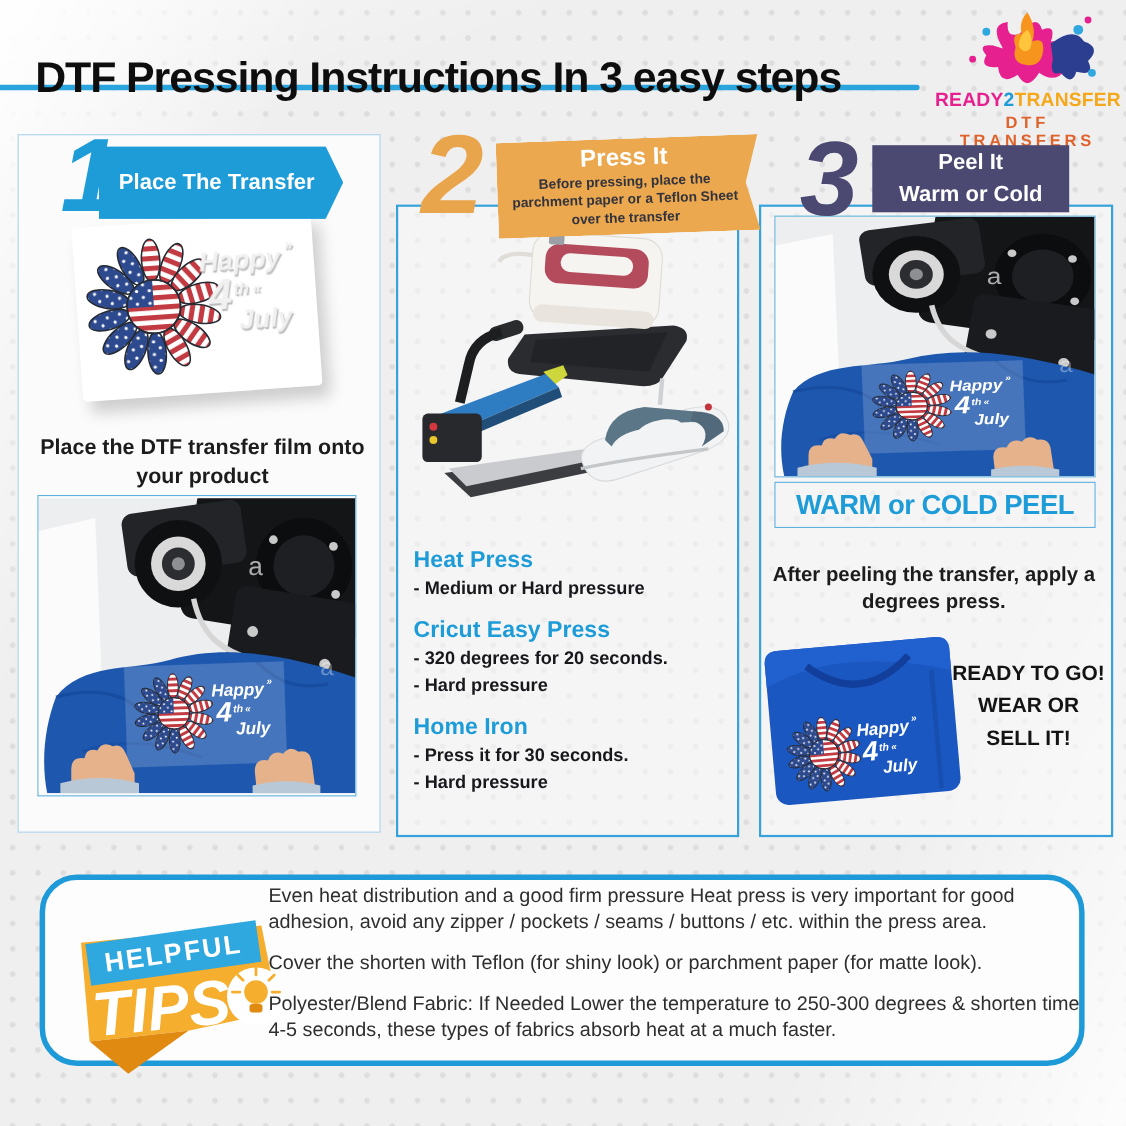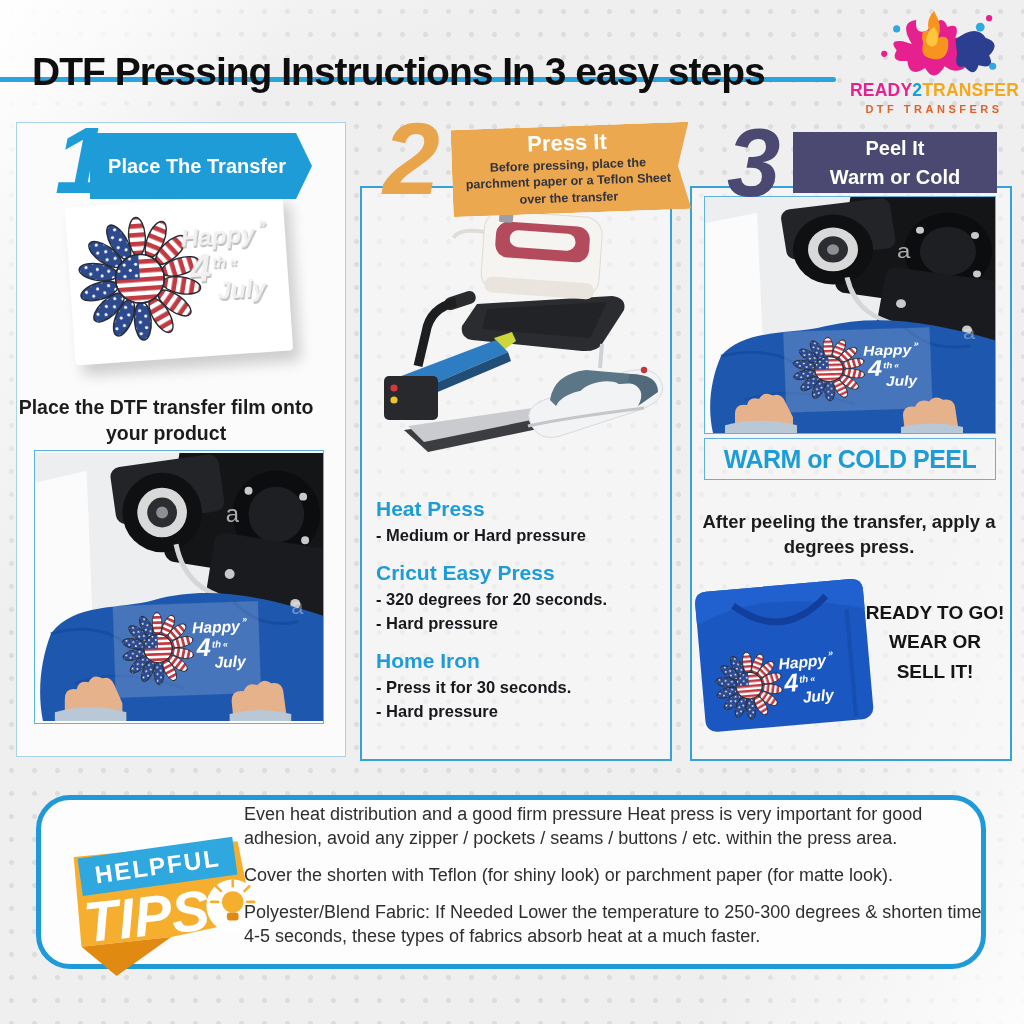--- a/index.html
+++ b/index.html
@@ -26,21 +26,21 @@
     left:32px;top:24px;z-index:3;font-size:39px;font-weight:800;
     letter-spacing:-1px;color:#0e0e0e;white-space:nowrap;
   }
   .title-underline{left:0;top:77px;width:836px;height:5px;background:#2aa4dc;border-radius:0 3px 3px 0;z-index:2;}
   .logo{left:850px;top:4px;width:168px;z-index:3;text-align:center;}
   .logo svg{display:block;margin:0 auto;}
   .logo-line{font-size:17.5px;font-weight:800;letter-spacing:.2px;margin-top:-4px;white-space:nowrap;}
   .logo-ready{color:#e6218f;}
   .logo-two{color:#1e9cd8;}
   .logo-transfer{color:#f5a81c;}
-  .logo-sub{font-size:11px;font-weight:700;letter-spacing:3.5px;color:#e0622b;margin-top:2px;}
+  .logo-sub{font-size:15px;font-weight:700;letter-spacing:3.5px;color:#e0622b;margin-top:2px;}
   
   .col{z-index:1;}
   .col1{left:16px;top:122px;width:328px;height:633px;background:#fbfbfc;border:1px solid #a9d3ea;}
   .col2{left:360px;top:186px;width:308px;height:571px;background:rgba(250,250,251,.55);border:2px solid #35a3da;}
   .col3{left:690px;top:186px;width:318px;height:571px;background:rgba(250,250,251,.55);border:2px solid #35a3da;}
   .num{z-index:4;font-style:italic;font-weight:800;line-height:.9;}
   .num1{left:55px;top:118px;font-size:95px;color:#1e9cd8;}
   .num2{left:383px;top:114px;font-size:102px;color:#e8a54b;}
   .num3{left:727px;top:120px;font-size:96px;color:#4b4971;}
   .banner{z-index:3;display:flex;align-items:center;justify-content:center;color:#fff;font-weight:800;}
@@ -49,27 +49,27 @@
     clip-path:polygon(0 0,calc(100% - 16px) 0,100% 50%,calc(100% - 16px) 100%,0 100%);
     padding-right:8px;
   }
   .banner2{
     left:452px;top:126px;width:212px;background:#eba84f;flex-direction:column;
     transform:rotate(-2deg);padding:5px 16px 7px 10px;
     clip-path:polygon(0 0,100% 0,calc(100% - 12px) 50%,100% 100%,0 100%);
   }
   .banner2-title{font-size:22px;line-height:1.1;}
   .banner2-sub{font-size:12.5px;line-height:1.3;color:#33333d;font-weight:700;text-align:center;margin-top:2px;}
-  .banner3{left:793px;top:132px;width:204px;height:61px;background:#4b4971;flex-direction:column;font-size:20px;line-height:1.45;}
+  .banner3{left:793px;top:132px;width:179px;height:61px;background:#4b4971;flex-direction:column;font-size:20px;line-height:1.45;}
   .paper{
     left:70px;top:200px;width:218px;height:158px;background:#ffffff;z-index:2;
     transform:rotate(-4deg);box-shadow:7px 11px 14px rgba(0,0,0,.18);border-radius:4px;
   }
   .caption{font-weight:800;color:#1c1c1c;text-align:center;z-index:2;}
-  .caption1{left:16px;top:374px;width:300px;font-size:19.5px;line-height:1.35;}
+  .caption1{left:34px;top:374px;width:300px;font-size:19.5px;line-height:1.35;}
   .photo{border:1px solid #5fb2dd;z-index:2;}
   .photo1{left:34px;top:450px;width:288px;height:272px;}
   .photo3{left:704px;top:196px;width:290px;height:236px;}
   .photo svg{display:block;width:100%;height:100%;}
   .equip{left:364px;top:196px;width:302px;height:280px;z-index:2;}
   .methods{left:376px;top:484px;width:286px;z-index:2;}
   .method-name{font-size:21px;font-weight:800;color:#1e9cd8;margin:13px 0 3px;}
   .method-line{font-size:16.5px;font-weight:700;color:#17171c;line-height:1.45;}
   .peel-bar{
     left:704px;top:438px;width:290px;height:40px;border:1px solid #5fb2dd;z-index:2;

